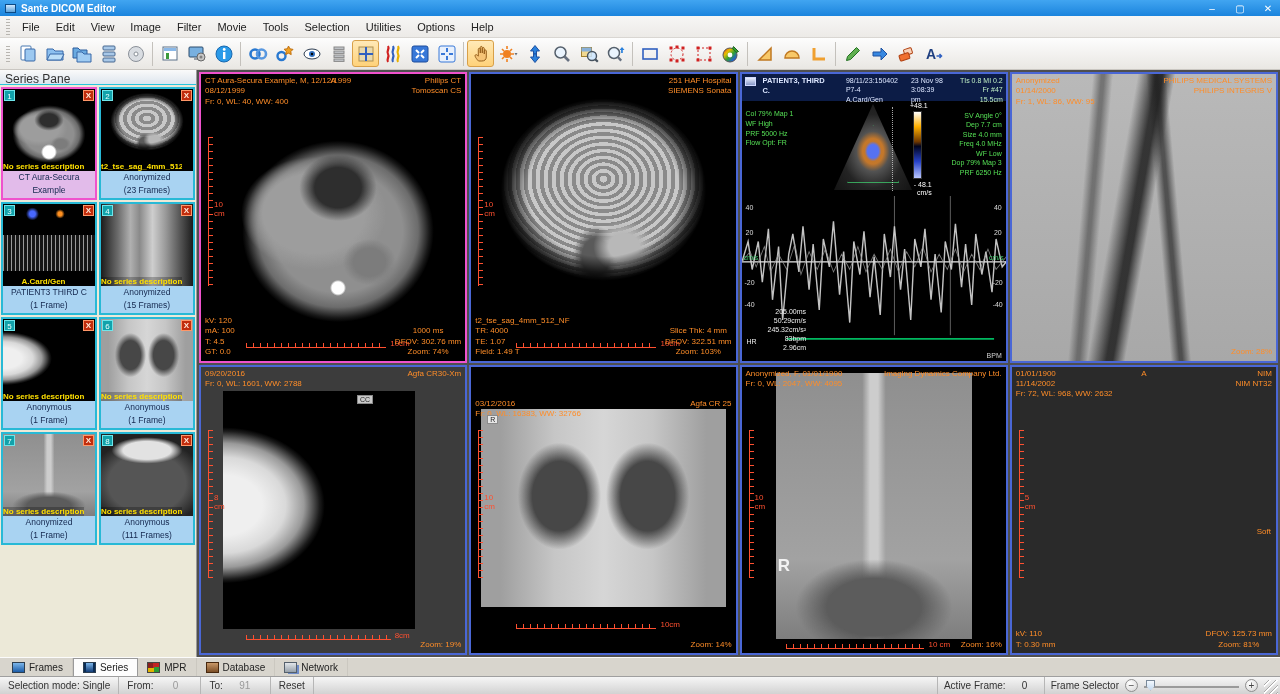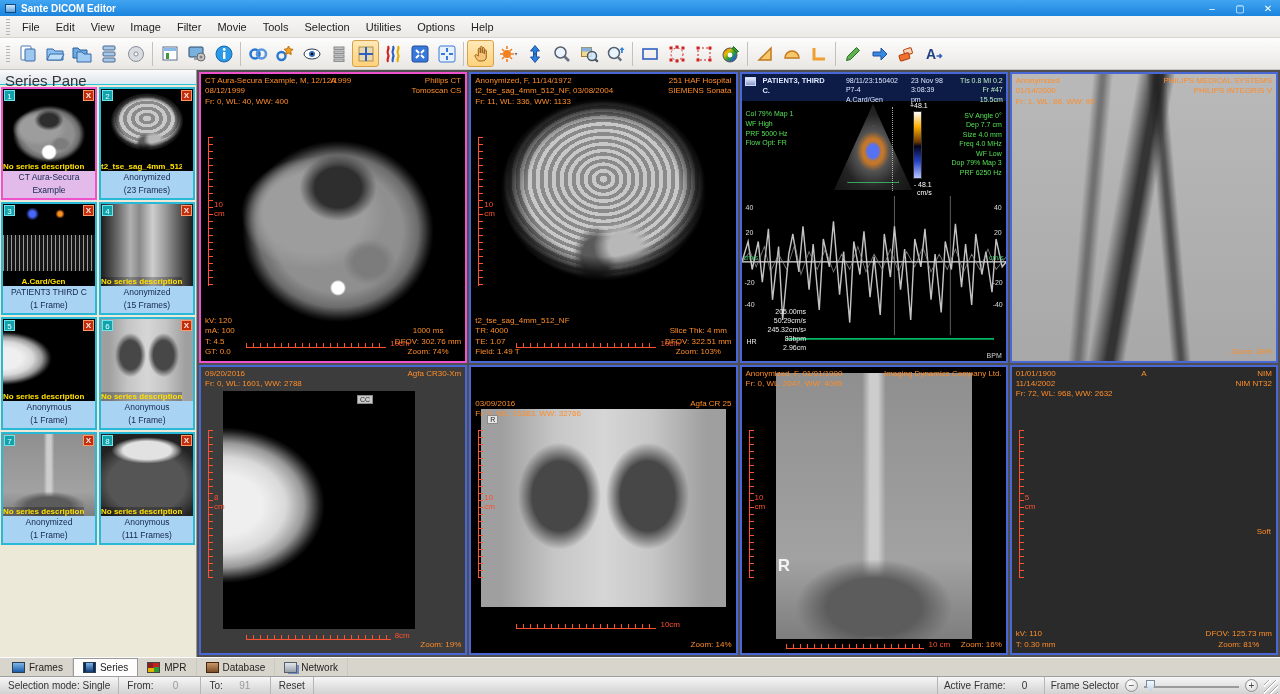--- a/index.html
+++ b/index.html
@@ -25,21 +25,21 @@
     padding:0 2px; border-bottom:1px solid #c9c6c1; }
   .tbi { width:27px; height:27px; display:flex; align-items:center; justify-content:center; border-radius:3px; flex:0 0 auto; }
   .tbi.pressed { background:linear-gradient(#ffe9b7,#ffd27a); border:1px solid #d8a049; }
   .sep { width:1px; height:24px; background:#c4c1bc; margin:0 3px; flex:0 0 auto; }
 
   
   .content { flex:1; display:flex; min-height:0; }
 
   
   .sidebar { width:197px; background:#ece9d8; display:flex; flex-direction:column; border-right:1px solid #9a9a9a; }
-  .pane-header { height:15px; font-size:15px; color:#333; padding:2px 0 0 5px;
+  .pane-header { height:15px; font-size:12px; color:#333; padding:2px 0 0 5px;
     background:linear-gradient(#fafafa,#dde5ee); border-bottom:1px solid #27c6dd; }
   .thumbs { display:grid; grid-template-columns:96px 96px; gap:2px; padding:2px 1px; align-content:start; }
   .thumb { height:113px; position:relative; border:2px solid #28b9d6; background:#000; overflow:hidden; }
   .thumb.selected { border-color:#ef52cd; }
   .thumb-img { position:absolute; top:0; left:0; right:0; bottom:27px; }
   .thumb-desc { position:absolute; bottom:27px; left:0; right:11px; text-align:center; color:#ffe000;
     font-weight:bold; font-size:8px; white-space:nowrap; overflow:hidden; background:rgba(0,0,0,.25); }
   .thumb-info { position:absolute; bottom:0; left:0; right:0; height:27px; background:#a9d3f2;
     font-size:8.5px; color:#13264d; text-align:center; line-height:13px; }
   .thumb.selected .thumb-info { background:#e2bbea; }
@@ -581,23 +581,20 @@
 cm</div>
         <div class="hr-wrap">
             <div class="hruler"></div>
             <span class="hruler-label">10cm</span>
           </div>
       </div>
 
       <div class="vp">
         <div class="vp-img img-mri" style="inset:12px 4px 16px 4px;"></div>
         <div class="marker-top"></div>
-        <div class="ov tl">Anonymized, F, 11/14/1972
-t2_tse_sag_4mm_512_NF, 03/08/2004
-Fr: 11, WL: 336, WW: 1133</div>
         <div class="ov tr">251 HAF Hospital
 SIEMENS Sonata</div>
         <div class="ov bl">t2_tse_sag_4mm_512_NF
 TR: 4000
 TE: 1.07
 Field: 1.49 T</div>
         <div class="ov br">Slice Thk: 4 mm
 DFOV: 322.51 mm
 Zoom: 103%</div>
         <div class="vruler"></div>
@@ -693,21 +690,21 @@
         <div class="vruler-label">8
 cm</div>
         <div class="hr-wrap">
             <div class="hruler"></div>
             <span class="hruler-label">8cm</span>
           </div>
       </div>
 
       <div class="vp">
         <div class="vp-img img-chest" style="top:42px; bottom:46px; left:10px; right:10px;"></div>
-        <div class="ov tl" style="top:32px;">03/09/2016
+        <div class="ov tl" style="top:32px;">03/12/2016
 Fr: 0, WL: 16383, WW: 32766</div>
         <div class="ov tr" style="top:32px;">Agfa CR 25</div>
         <div class="ov br">Zoom: 14%</div>
         <span class="tag tag-rbox">R</span>
         <div class="vruler"></div>
         <div class="vruler-label">10
 cm</div>
         <div class="hr-wrap" style="bottom:24px;">
             <div class="hruler"></div>
             <span class="hruler-label">10cm</span>

